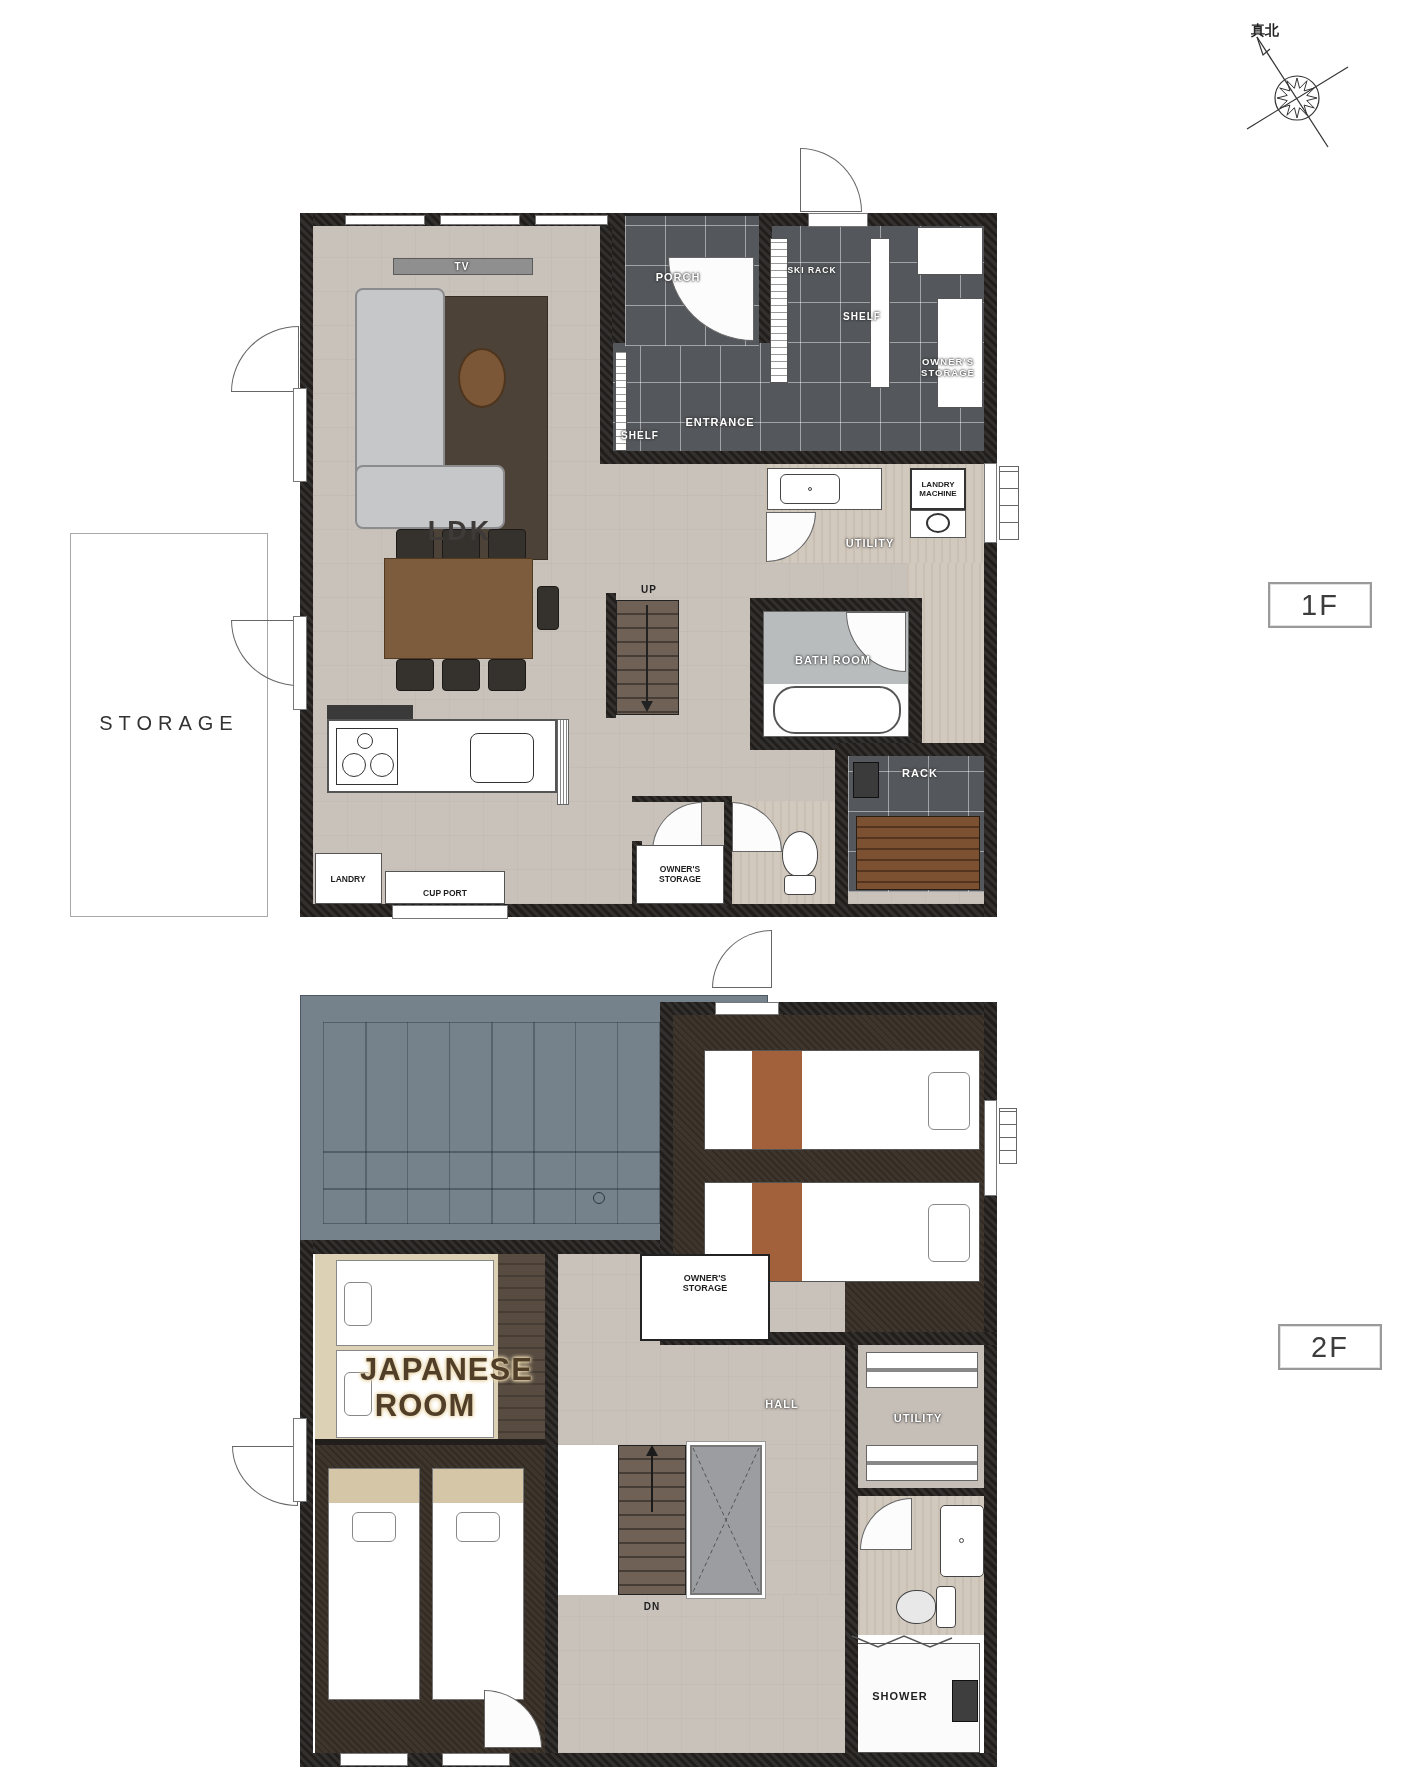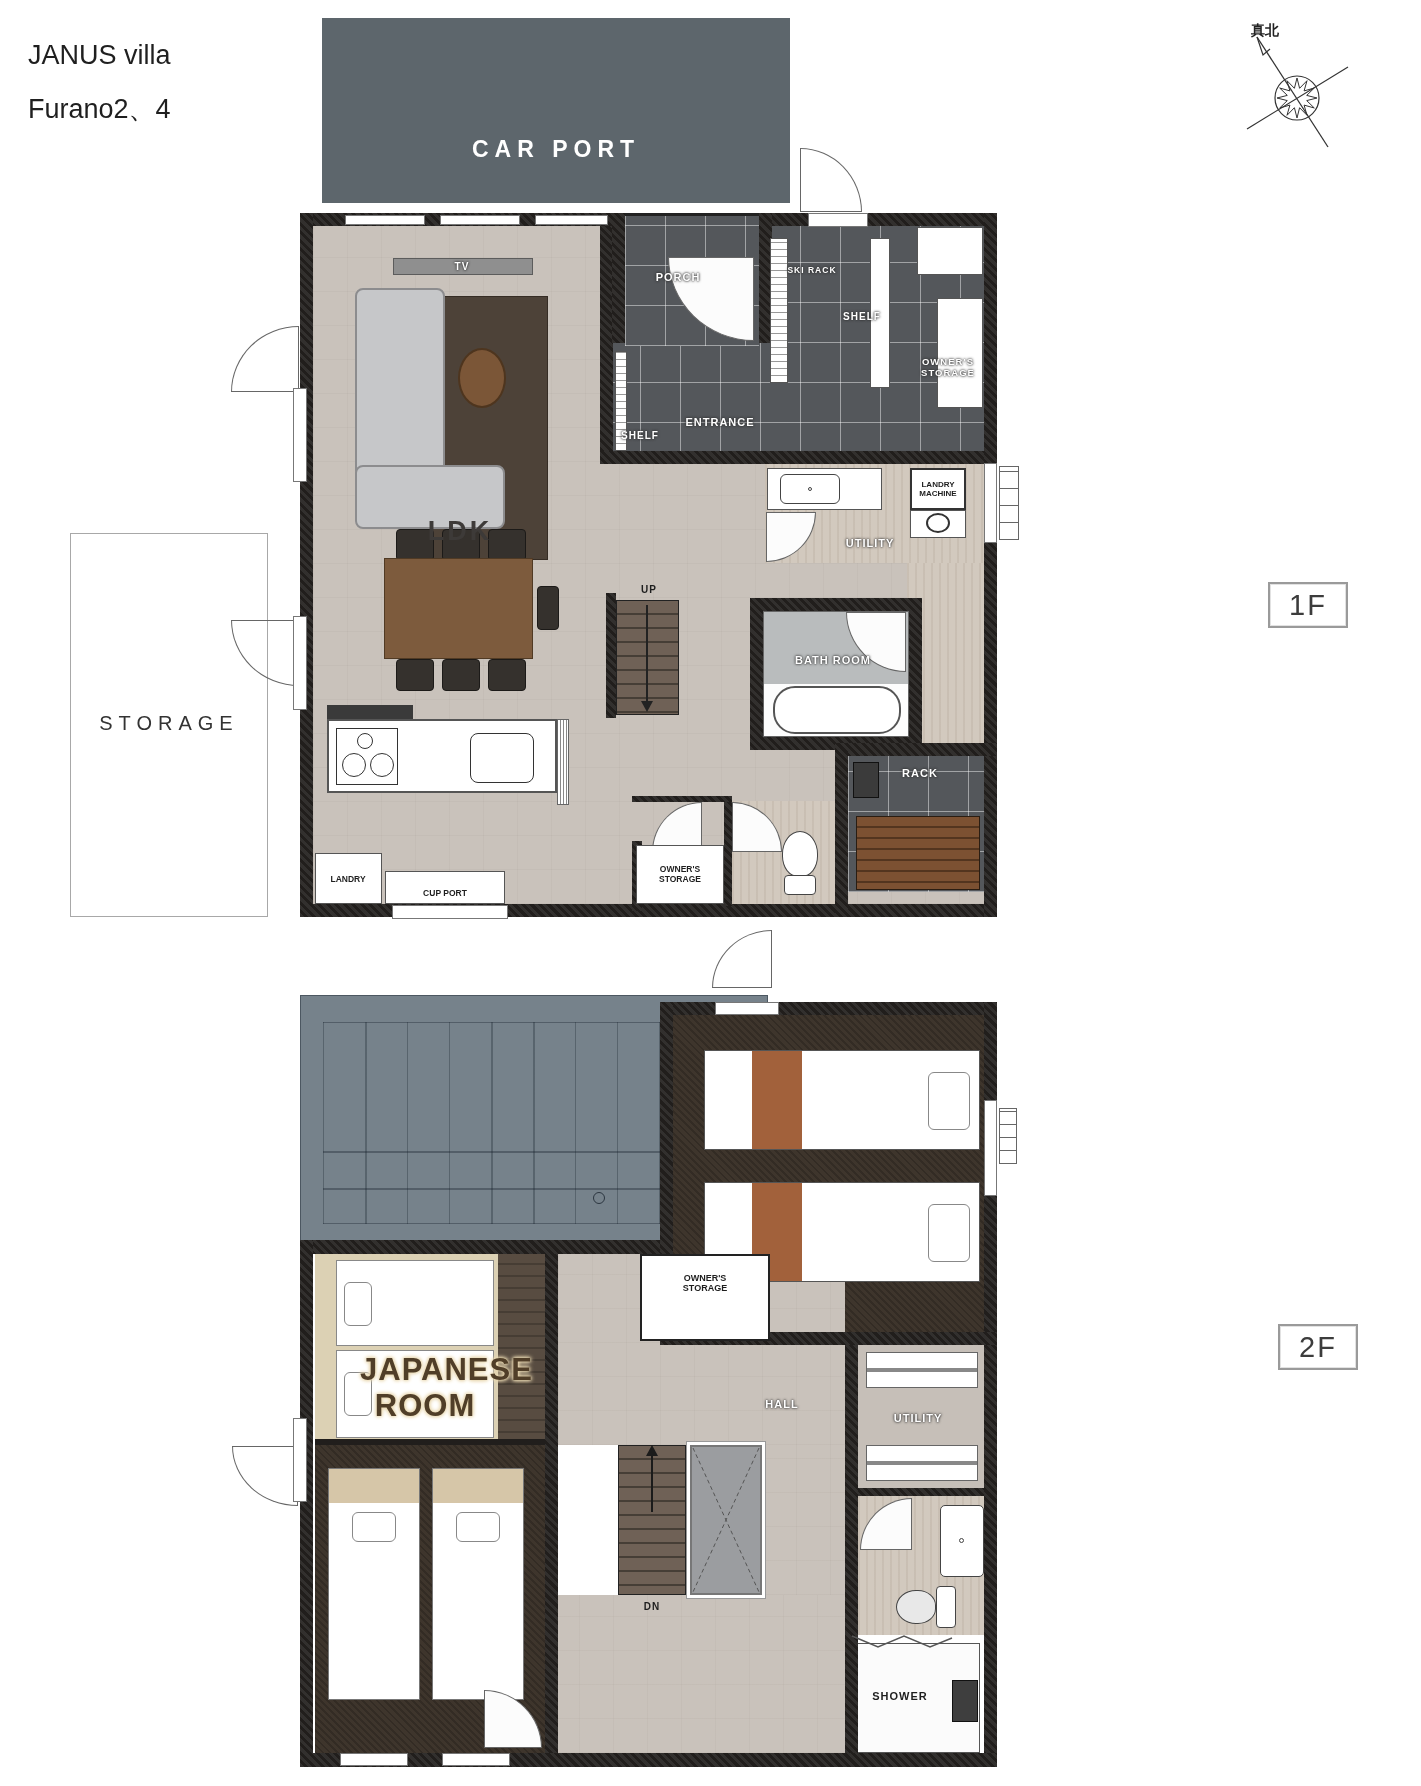--- a/index.html
+++ b/index.html
@@ -18,41 +18,34 @@
   .white{background:#fff;border:1px solid #555;box-sizing:border-box}
   .arc{position:absolute;background:#fcfcfc;border:1px solid #666;box-sizing:border-box}
   .win{position:absolute;background:#fff;border:1px solid #777;box-sizing:border-box}
   .rungs{background:repeating-linear-gradient(0deg,#fff 0 6px,#999 6px 7px);border:1px solid #555;box-sizing:border-box}
   .steps{background:repeating-linear-gradient(180deg,#6f6156 0 12px,#463e36 12px 14px);border:1px solid #222;box-sizing:border-box}
   .planks{background:repeating-linear-gradient(180deg,#7c5132 0 9px,#53351f 9px 11px);border:1px solid #2a1d12}
   .rl{position:absolute;font-weight:bold;font-size:11px;letter-spacing:1px;color:#fff;white-space:nowrap;
       transform:translate(-50%,-50%);text-shadow:0 0 2px rgba(45,45,45,.95),0 0 3px rgba(45,45,45,.9);z-index:30}
   .rl.dark{color:#1e1e1e;text-shadow:none}
   .rl.two{white-space:normal;text-align:center;line-height:1.15}
-  .fbadge{position:absolute;width:80px;height:46px;background:#fff;border:2px solid #9a9a9a;
+  .fbadge{position:absolute;width:104px;height:46px;background:#fff;border:2px solid #9a9a9a;
           box-shadow:inset 0 0 0 1px #e2e2e2;display:flex;align-items:center;justify-content:center;
           font-size:29px;color:#3c3c3c;letter-spacing:2px;box-sizing:border-box}
   .furn{position:absolute;box-sizing:border-box}
   .chair{position:absolute;width:36px;height:30px;background:#35312d;border:1px solid #1c1a18;border-radius:4px}
   .pillow{position:absolute;background:#fff;border:1px solid #888;border-radius:6px}
   svg{position:absolute;overflow:visible}
 </style>
 </head>
 <body>
 
 <div id="page">
 
-  <div class="abs" style="left:28px;top:40px;font-size:27px;color:#1f1f1f">
-    <div>JANUS villa</div>
-    <div style="margin-top:20px">Furano2、4</div>
-  </div>
-
-  <div class="abs" style="left:322px;top:18px;width:468px;height:185px;background:#5d666c">
-    <div class="abs" style="left:0;top:118px;width:100%;text-align:center;color:#fff;font-weight:bold;font-size:23px;letter-spacing:6px">CAR PORT</div>
-  </div>
+
 
   <svg style="left:1225px;top:14px" width="140" height="150" viewBox="0 0 140 150">
     <text x="26" y="21" font-size="14" font-weight="bold" fill="#222" font-family="DejaVu Serif,serif">真北</text>
     <line x1="32" y1="23" x2="103" y2="133" stroke="#333" stroke-width="1.3"></line>
     <polyline points="32,23 38,41 45,35" fill="none" stroke="#333" stroke-width="1.2"></polyline>
     <line x1="22" y1="115" x2="123" y2="53" stroke="#333" stroke-width="1.2"></line>
     <circle cx="72" cy="84" r="22" fill="none" stroke="#333" stroke-width="1.2"></circle>
     <polygon fill="none" stroke="#333" stroke-width="1" points="92,84 81.7,81.4 89.3,74 79.1,76.9 82,66.7 74.6,74.3 72,64 69.4,74.3 62,66.7 64.9,76.9 54.7,74 62.3,81.4 52,84 62.3,86.6 54.7,94 64.9,91.1 62,101.3 69.4,93.7 72,104 74.6,93.7 82,101.3 79.1,91.1 89.3,94 81.7,86.6"></polygon>
   </svg>
 

